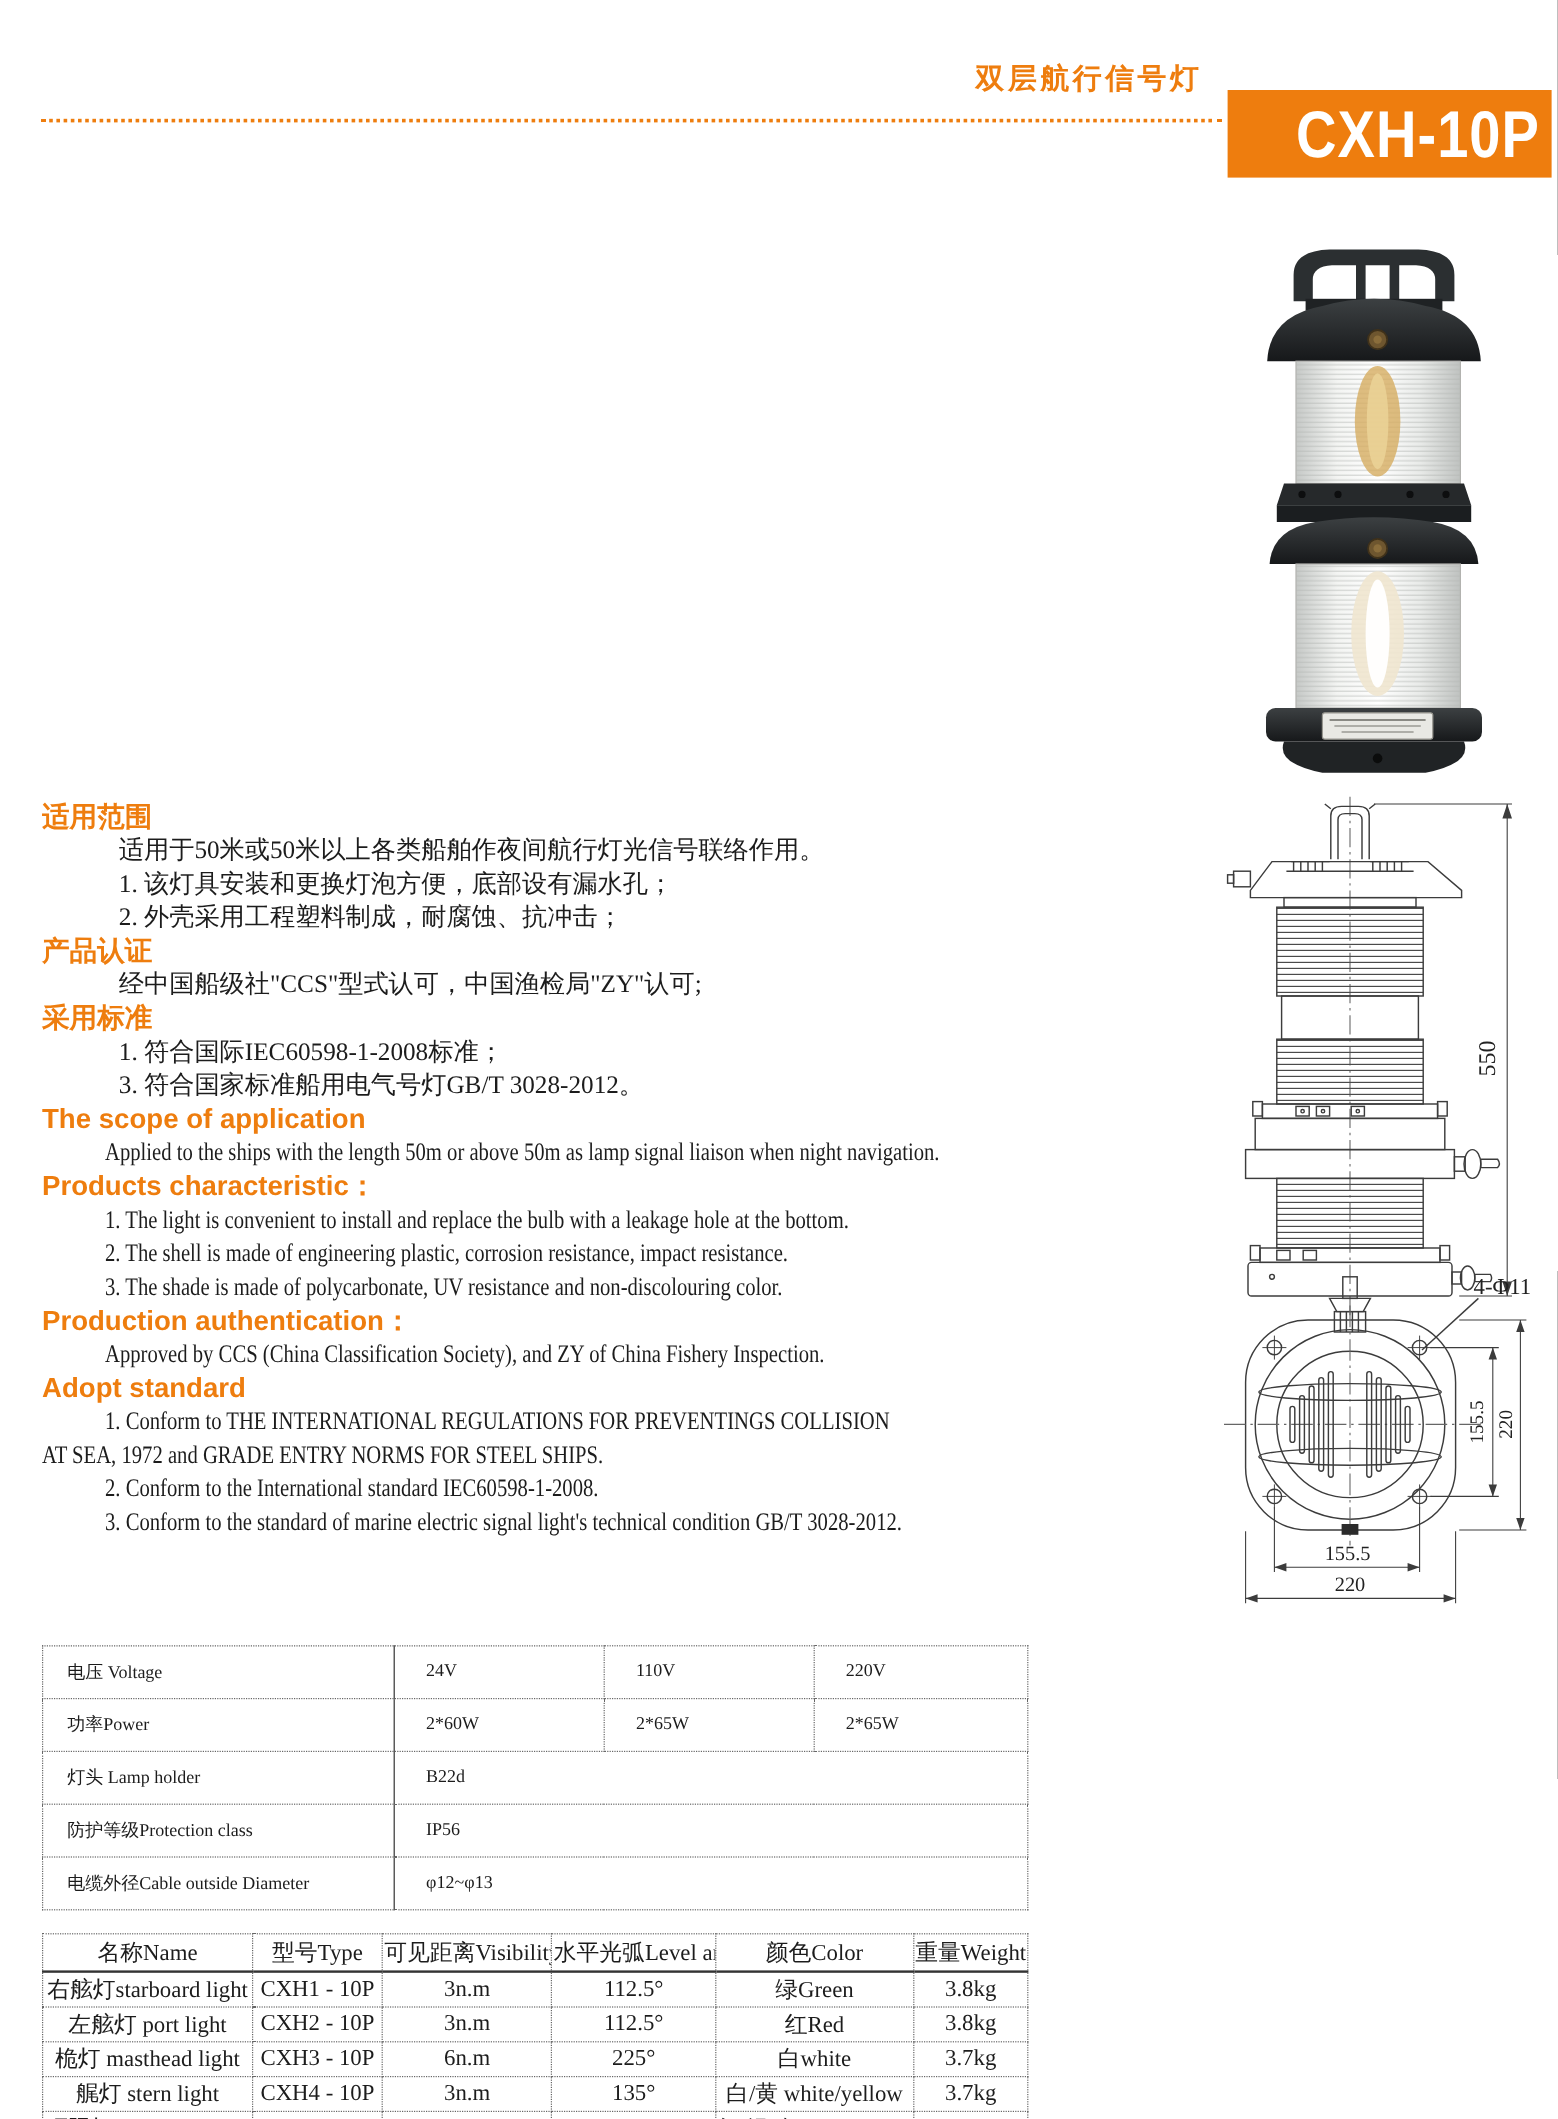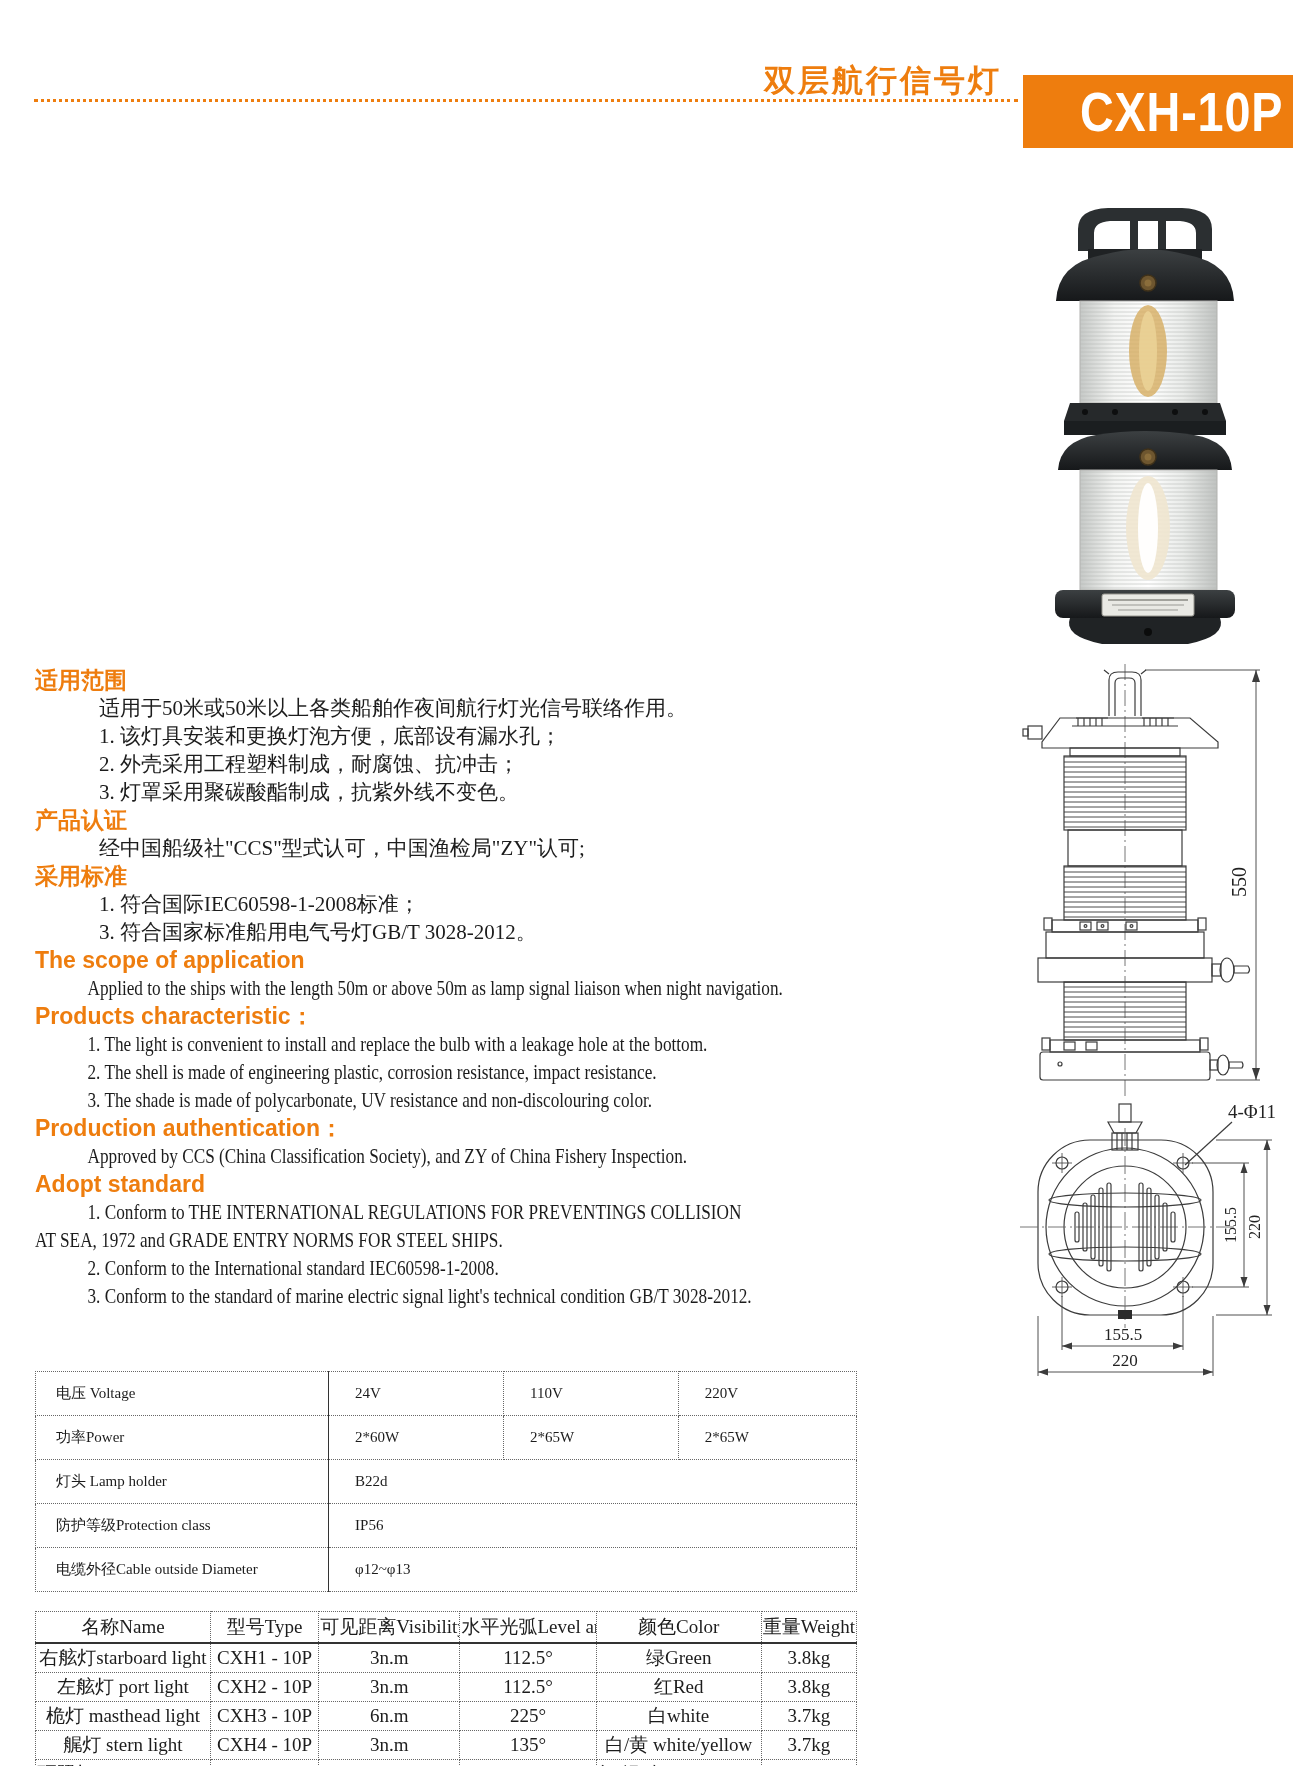--- a/index.html
+++ b/index.html
@@ -5,23 +5,23 @@
   :root{ --accent:#ee7d0e; }
   *{ box-sizing:border-box; }
   html,body{ margin:0; padding:0; background:#888; }
   .page{
     position:relative; width:1298px; height:1766px; margin:0 auto;
     background:#ffffff; overflow:hidden;
     font-family:"Liberation Serif", serif; color:#1c1c1c;
   }
   
   .title-cn{
-    position:absolute; top:60px; right:296px;
+    position:absolute; top:49px; right:296px;
     font-family:Liberation Sans, sans-serif; font-weight:bold;
-    font-size:31px; letter-spacing:3px; color:var(--accent); white-space:nowrap;
+    font-size:24px; letter-spacing:3px; color:var(--accent); white-space:nowrap;
   }
   .dotted-rule{
     position:absolute; top:99px; left:34px; width:984px; height:0;
     border-bottom:3px dotted var(--accent);
   }
   .title-en{
     position:absolute; top:106px; right:299px;
     font-family:"Liberation Sans", sans-serif; font-weight:bold;
     font-size:27px; letter-spacing:.5px; color:var(--accent); white-space:nowrap;
   }
@@ -50,21 +50,21 @@
   }
   .spec-table td.lbl{ border-right:1.5px solid #333; padding-left:20px; }
   .model-table{ position:absolute; left:35px; top:1611px; width:822px; font-size:19px; text-align:center; }
   .model-table th{
     border:1.5px dotted #666; border-bottom:2px solid #333; height:31px; font-weight:normal; overflow:hidden; white-space:nowrap;
   }
   .model-table td{ border:1.5px dotted #666; height:25px; overflow:hidden; white-space:nowrap;margin-top:13px; }
   
   .photo{ position:absolute; left:1040px; top:195px; width:210px; height:460px; }
   .side-view{ position:absolute; left:1020px; top:660px; width:250px; height:440px; }
-  .bottom-view{ position:absolute; left:1020px; top:1100px; width:260px; height:290px; }
+  .bottom-view{ position:absolute; left:1020px; top:1060px; width:260px; height:290px; }
   svg text{ font-family:"Liberation Serif", serif; fill:#222; }
 </style>
 </head>
 <body>
 
 <div class="page">
 
   <div class="title-cn">双层航行信号灯</div>
   <div class="dotted-rule"></div>
   <div class="model-box">
@@ -249,21 +249,20 @@
       <text x="105" y="266" font-size="17" text-anchor="middle">220</text>
     </svg>
   </div>
 
   <div class="content">
     <div class="sec-h">适用范围</div>
     <div class="para">适用于50米或50米以上各类船舶作夜间航行灯光信号联络作用。</div>
 
     <div class="para">1. 该灯具安装和更换灯泡方便，底部设有漏水孔；</div>
     <div class="para">2. 外壳采用工程塑料制成，耐腐蚀、抗冲击；</div>
-    <div class="para">3. 灯罩采用聚碳酸酯制成，抗紫外线不变色。</div>
 
     <div class="sec-h">产品认证</div>
     <div class="para">经中国船级社"CCS"型式认可，中国渔检局"ZY"认可;</div>
 
     <div class="sec-h">采用标准</div>
     <div class="para">1. 符合国际IEC60598-1-2008标准；</div>
     <div class="para">3. 符合国家标准船用电气号灯GB/T 3028-2012。</div>
 
     <div class="sec-h">The scope of application</div>
     <div class="para squeeze">Applied to the ships with the length 50m or above 50m as lamp signal liaison when night navigation.</div>

